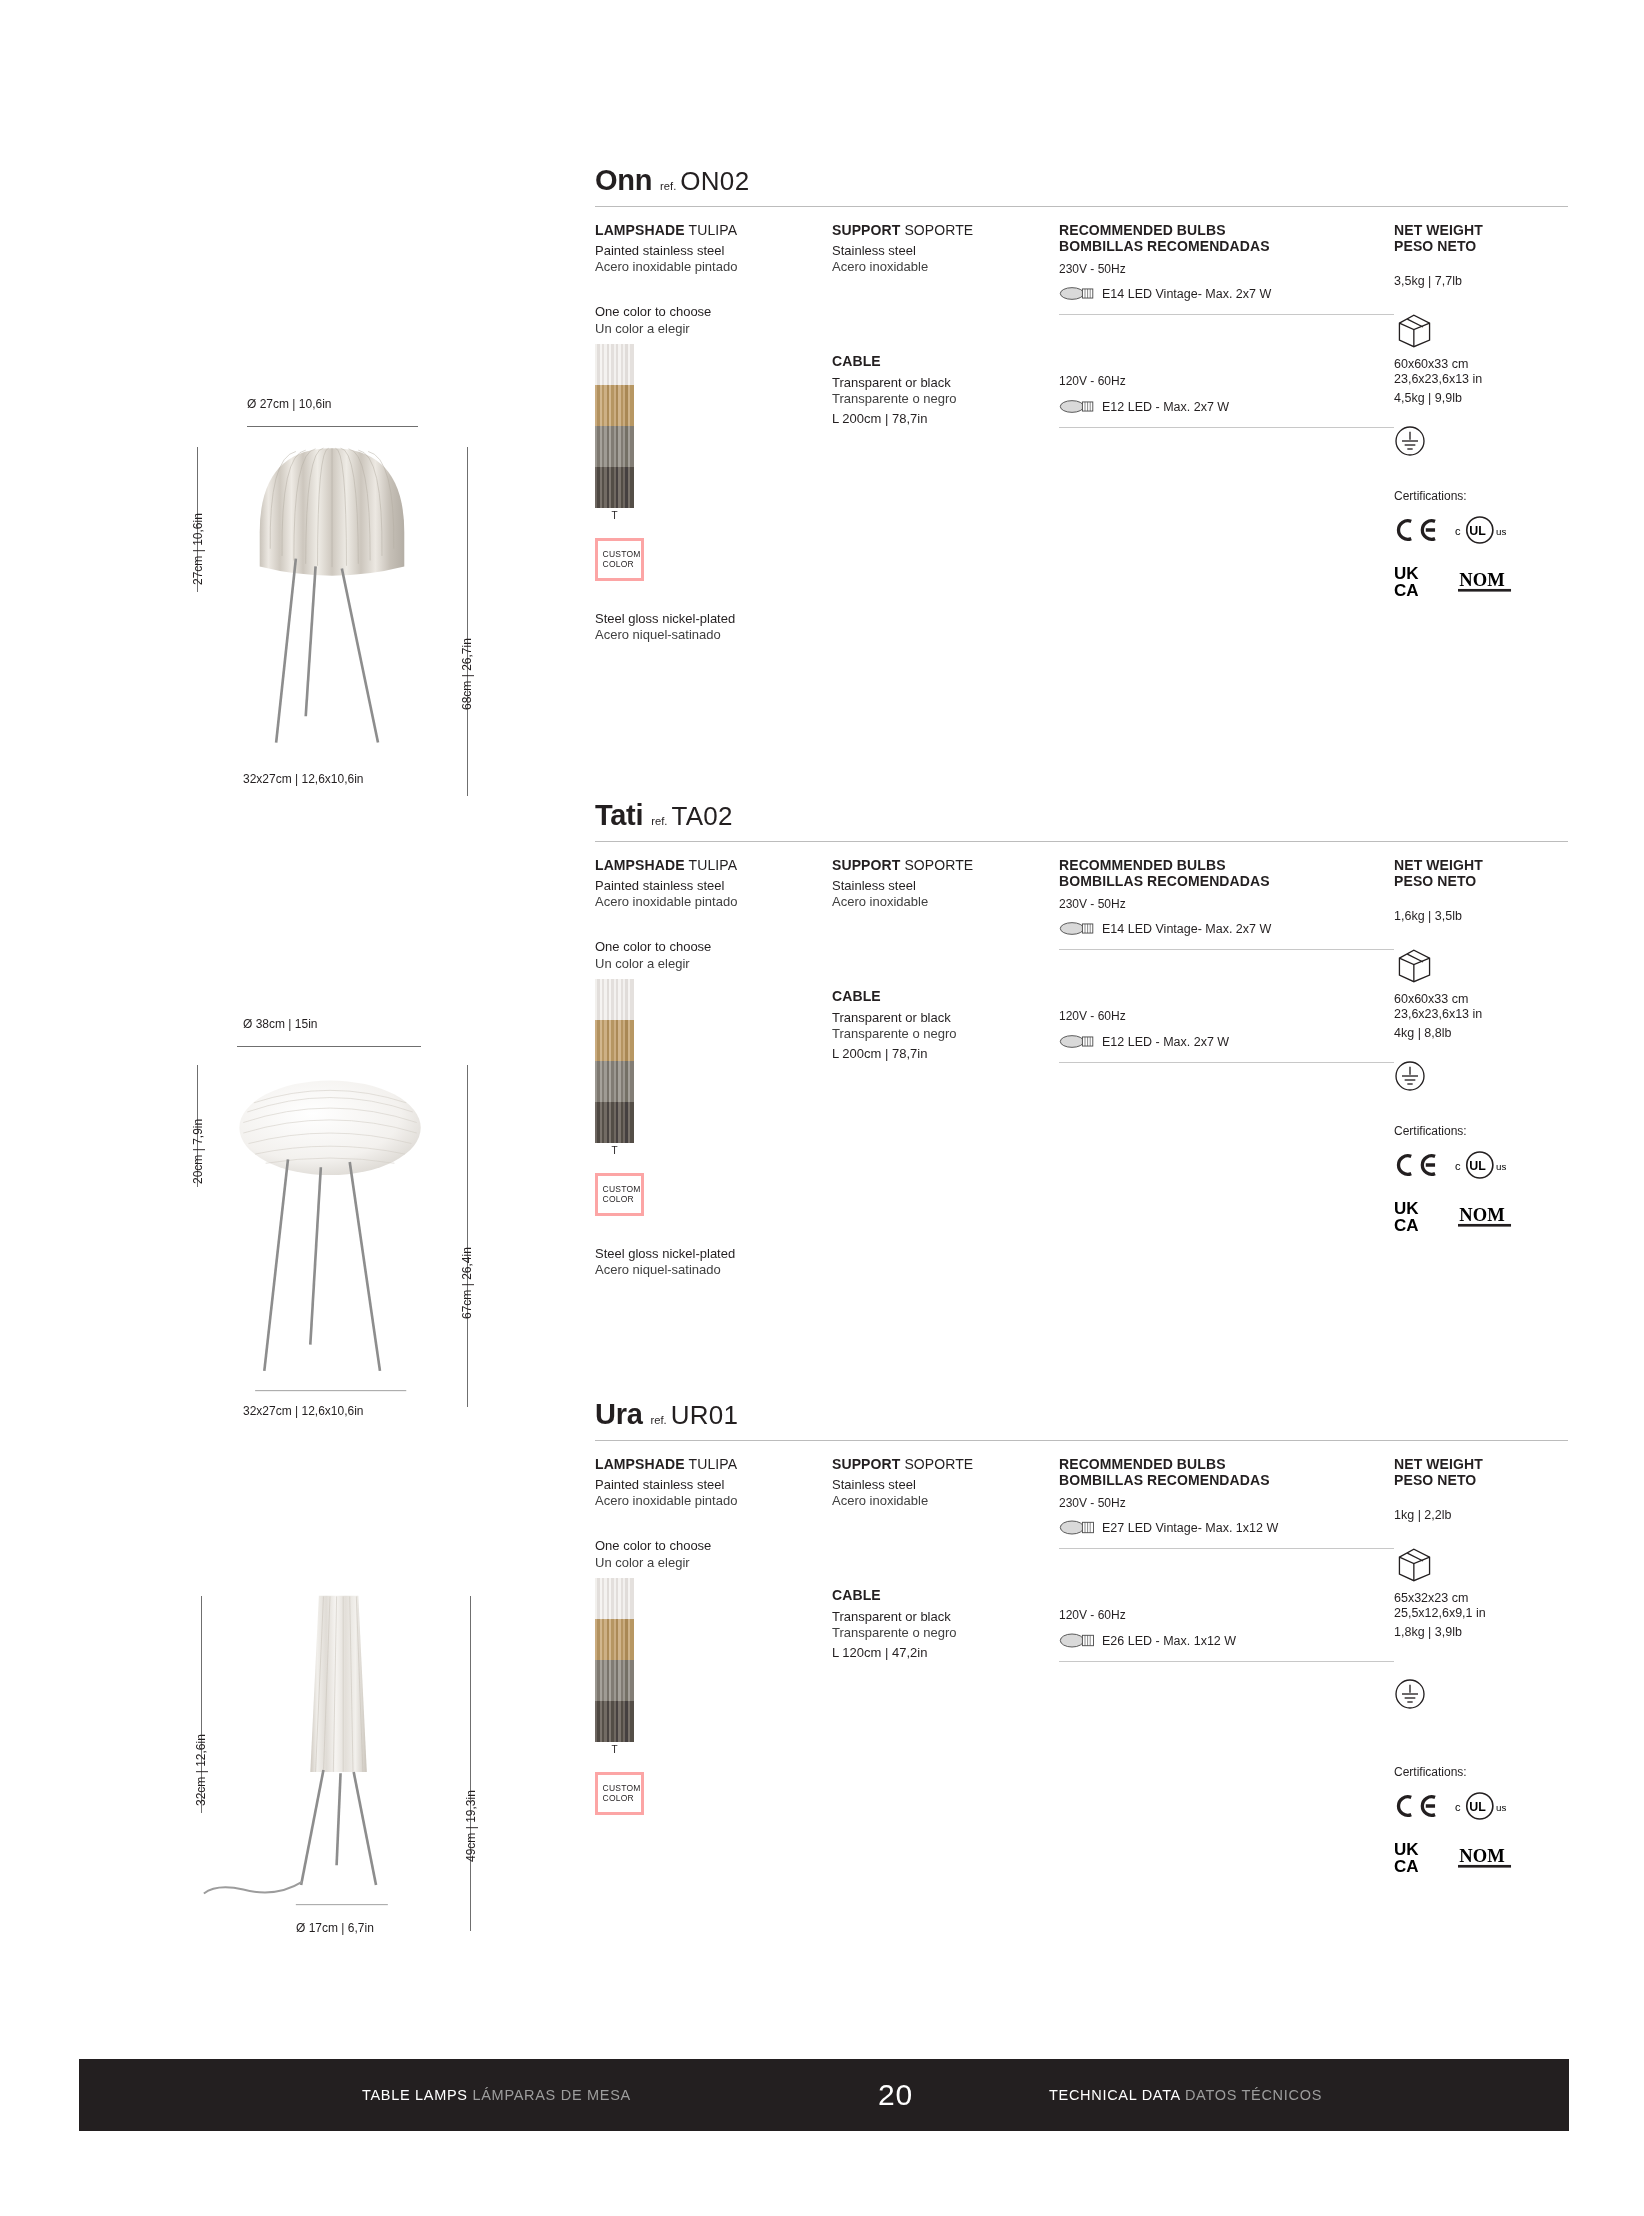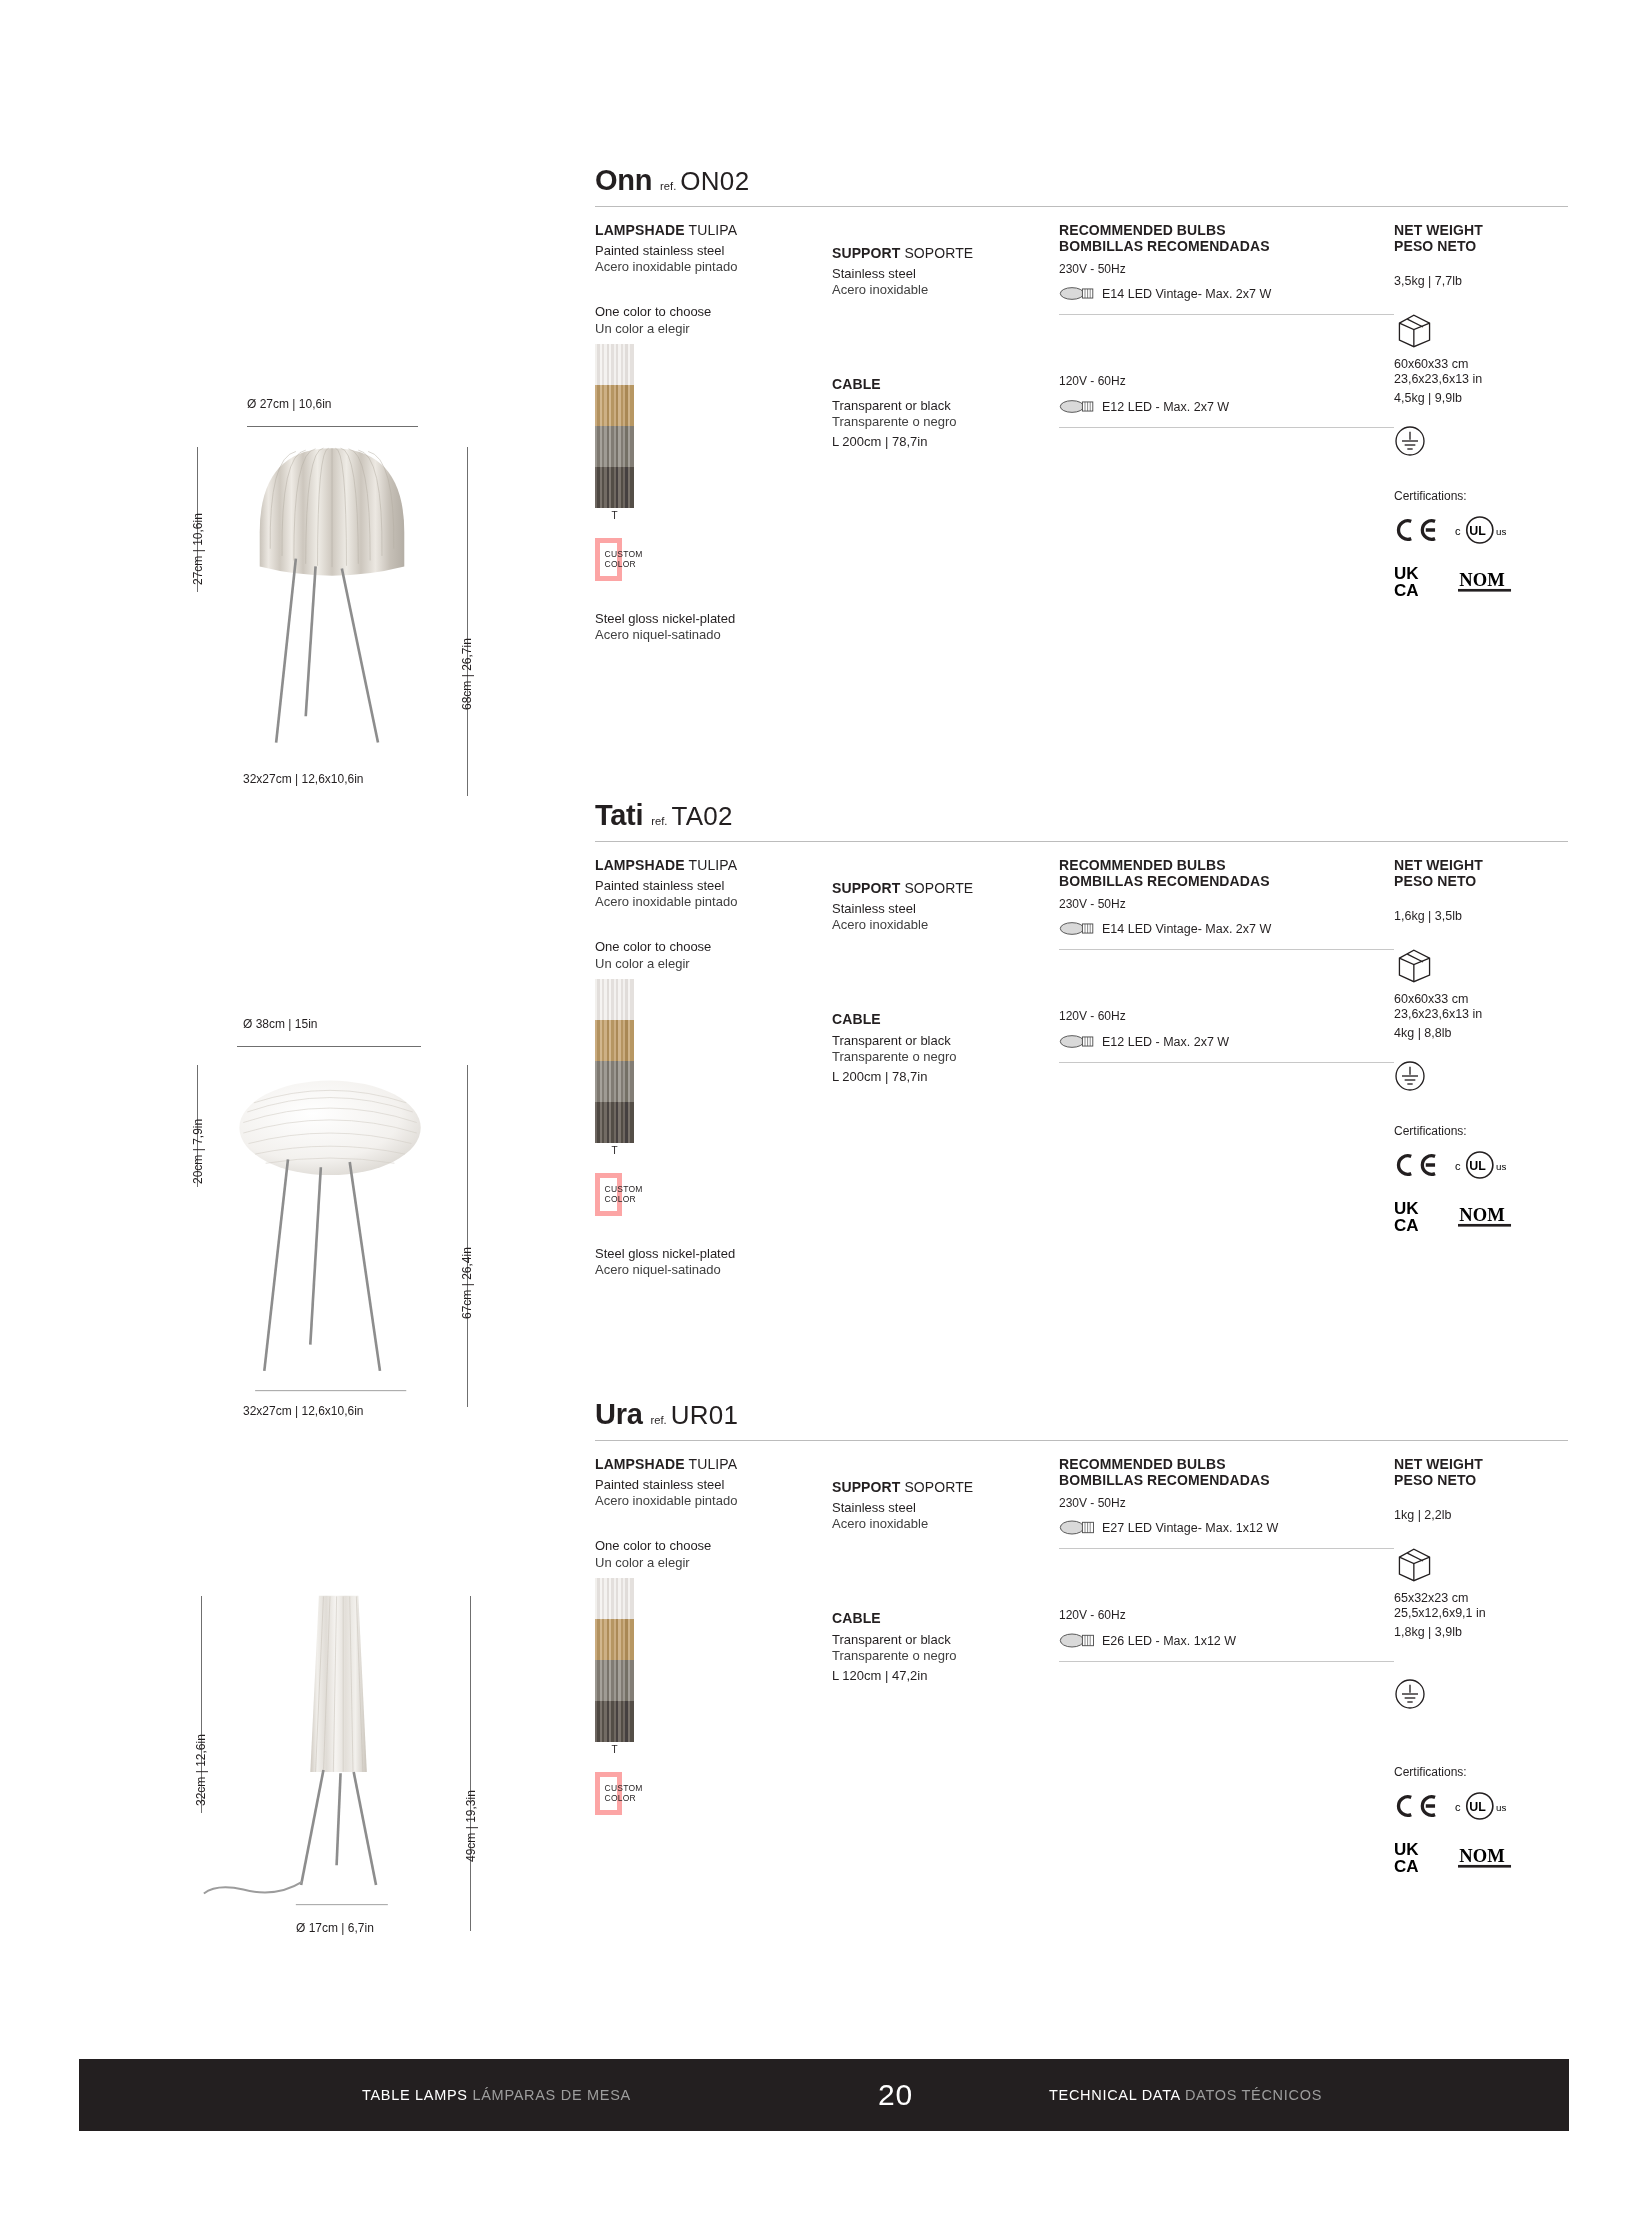--- a/index.html
+++ b/index.html
@@ -21,41 +21,41 @@
   
   .title-row{display:flex;align-items:baseline;border-bottom:0.7px solid #bcbcbc;padding-bottom:9.2px;}
   .title-name{font-size:29px;font-weight:bold;letter-spacing:-0.3px;text-align:right;}
   .title-ref-label{font-size:11.2px;margin-left:8px;color:#231f20;}
   .title-ref{font-size:26px;margin-left:4px;letter-spacing:0.3px;}
 
   
   .cols{position:relative;margin-top:14.5px;height:500px;}
   .col{position:absolute;top:0;}
   .c1{left:0;width:237px;}
-  .c2{left:237px;width:227px;margin-top:23px;}
+  .c2{left:237px;width:227px;}
   .c3{left:464px;width:335px;}
   .c4{left:799px;width:174px;}
 
   .hdr{font-size:14px;font-weight:bold;letter-spacing:0.1px;}
   .hdr .light{font-weight:normal;}
   .line1{font-size:13px;margin-top:5.3px;}
   .line2{font-size:13px;color:#404040;margin-top:1.3px;}
 
   .blk{margin-top:30px;}
 
   
   .swatches{display:flex;margin-top:8px;flex-direction:column;}
   .sw{width:39px;height:41px;margin-right:3.3px;position:relative;}
   .sw-lbl{position:absolute;top:43px;left:0;width:39px;text-align:center;font-size:10px;}
   .sw-bl{background:linear-gradient(90deg,#f2f0ed 0 6%,#e2dedb 6% 12%,#f6f4f2 12% 18%,#e4e0dd 18% 24%,#f4f2f0 24% 30%,#e0dcd9 30% 36%,#f6f4f2 36% 42%,#e3dfdc 42% 48%,#f3f1ef 48% 54%,#e1ddda 54% 60%,#f5f3f1 60% 66%,#e3dfdc 66% 72%,#f2f0ee 72% 78%,#e0dcd9 78% 84%,#f5f3f1 84% 90%,#e4e0dd 90% 100%);}
   .sw-be{background:linear-gradient(90deg,#c9ab7f 0 6%,#b2915f 6% 12%,#d2b78e 12% 18%,#b89865 18% 24%,#cdb085 24% 30%,#ad8c59 30% 36%,#d3b88f 36% 42%,#b69662 42% 48%,#cbad81 48% 54%,#ab8a57 54% 60%,#d0b48b 60% 66%,#b59461 66% 72%,#c9ab7e 72% 78%,#a98855 78% 84%,#cfb389 84% 90%,#b79763 90% 100%);}
   .sw-g{background:linear-gradient(90deg,#9a968f 0 6%,#7d7870 6% 12%,#a6a29b 12% 18%,#837e76 18% 24%,#9f9b94 24% 30%,#78736b 30% 36%,#a8a49d 36% 42%,#817c74 42% 48%,#9c9891 48% 54%,#767169 54% 60%,#a5a19a 60% 66%,#807b73 66% 72%,#9a968f 72% 78%,#747066 78% 84%,#a39f98 84% 90%,#827d75 90% 100%);}
   .sw-t{background:linear-gradient(90deg,#6d6660 0 6%,#4e4842 6% 12%,#7a736c 12% 18%,#554f48 18% 24%,#726b64 24% 30%,#494340 30% 36%,#7c756e 36% 42%,#534d46 42% 48%,#6f6861 48% 54%,#474140 54% 60%,#79726b 60% 66%,#524c45 66% 72%,#6d6660 72% 78%,#454040 78% 84%,#777069 84% 90%,#544e47 90% 100%);}
 
-  .custom-box{margin-top:30px;width:27px;height:43px;border:5px solid #fca5a5;display:flex;flex-direction:column;justify-content:center;padding-left:4.6px;box-sizing:border-box;}
+  .custom-box{margin-top:30px;width:49px;height:43px;border:3px solid #fca5a5;display:flex;flex-direction:column;justify-content:center;padding-left:4.6px;box-sizing:border-box;}
   .custom-box span{font-size:8.5px;line-height:10.5px;letter-spacing:0.2px;}
 
   .finish{margin-top:30px;}
 
   
   .volt{font-size:12px;margin-top:8px;}
   .bulb-row{display:flex;align-items:center;border-bottom:0.7px solid #c8c8c8;padding:9.2px 0 10.5px 0;}
   .bulb-ico{width:43px;flex:0 0 43px;}
   .bulb-txt{font-size:12.5px;}
 

